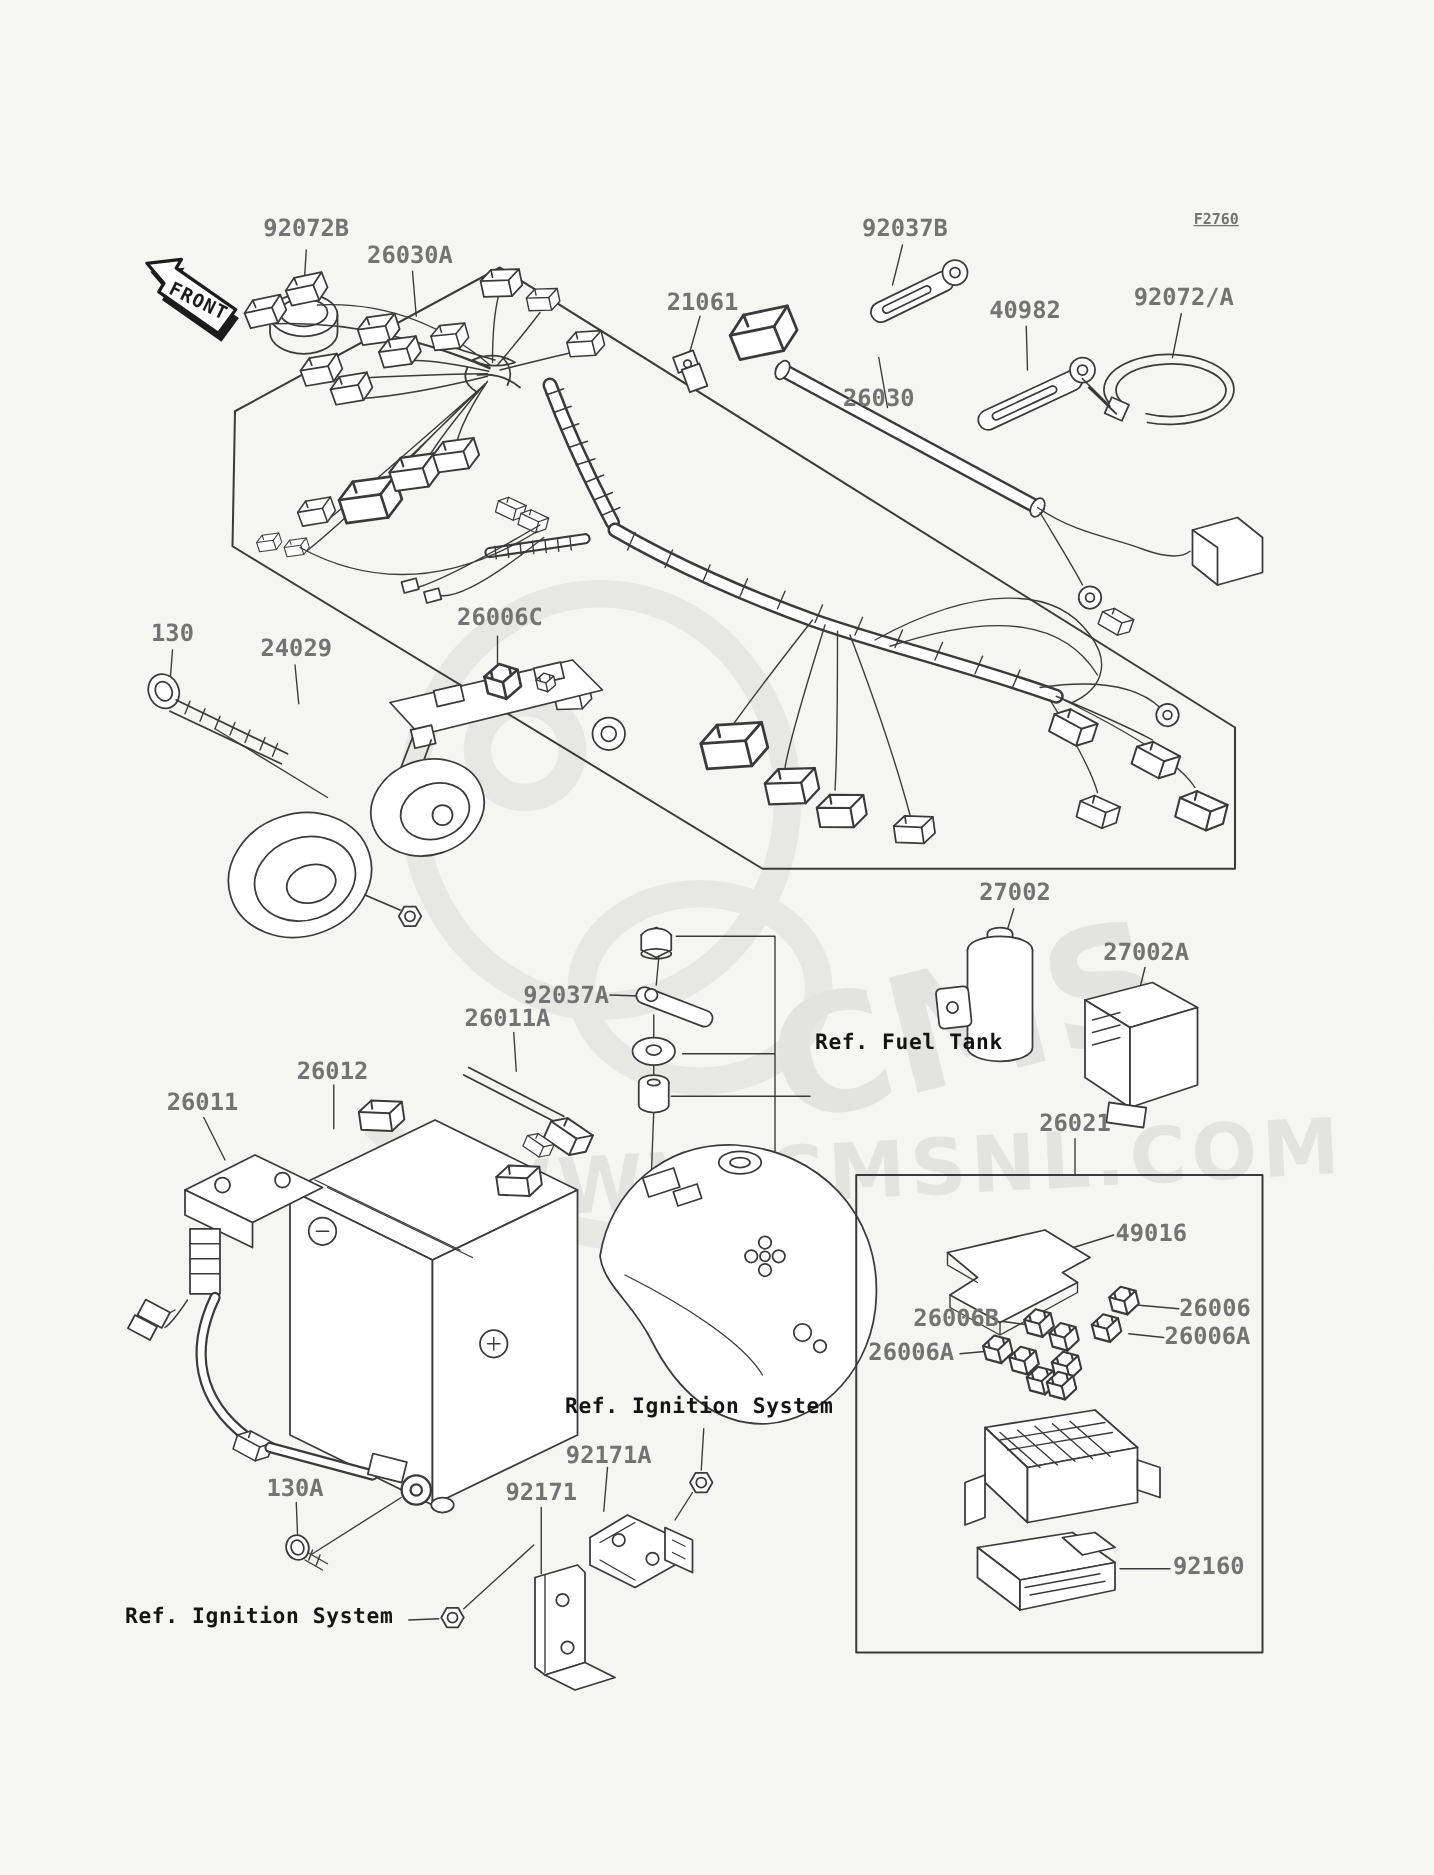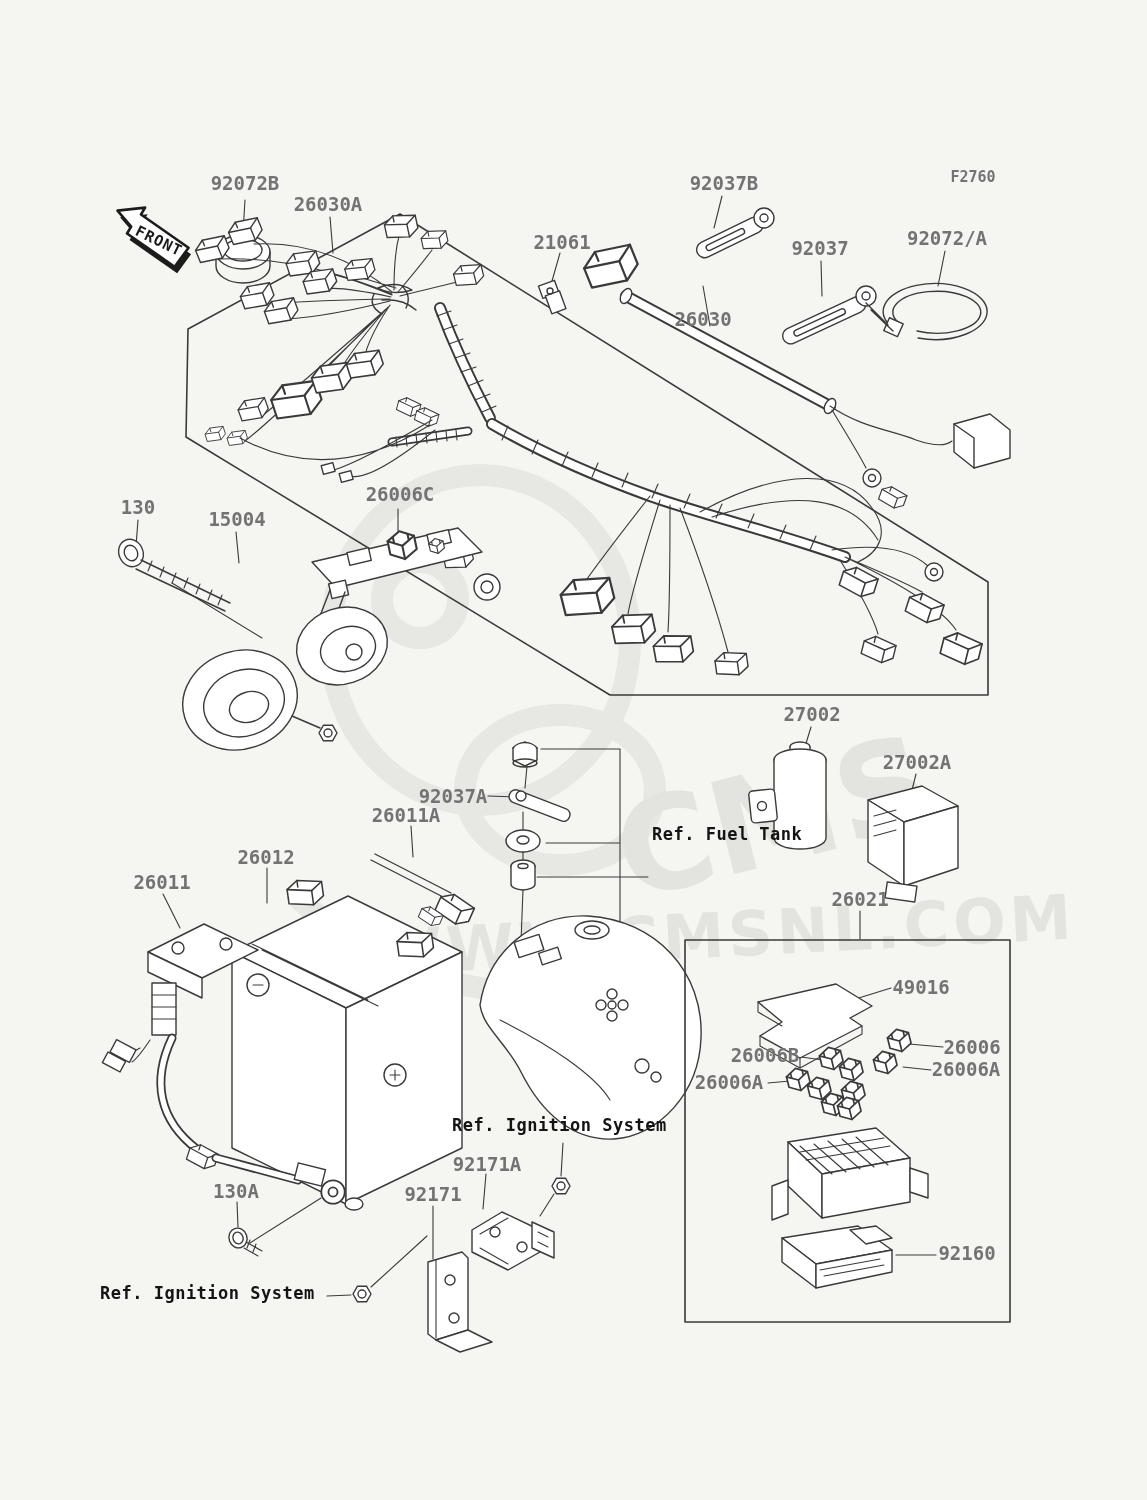--- a/index.html
+++ b/index.html
@@ -1,21 +1,21 @@
 <!DOCTYPE html>
 <html><head>
 <meta charset="utf-8">
 <style>
   html,body{margin:0;padding:0;}
   body{background:#e9e9e6;font-family:"DejaVu Sans", sans-serif;}
   .stage{position:relative;width:1147px;height:1500px;background:#f5f5f2;overflow:hidden;margin:0 auto;}
   .stage svg{position:absolute;left:0;top:0;}
   .page-title{position:absolute;left:25px;top:18px;font:400 29px "DejaVu Sans",sans-serif;color:#6f6f6f;letter-spacing:0.5px;white-space:nowrap;}
   .plabel{position:absolute;font:700 19px "DejaVu Sans Mono",monospace;color:#737373;white-space:nowrap;transform:translateX(-50%);}
-  .plabel.sm{font-size:15px;}
+  .plabel.sm{font-size:12px;text-decoration:underline;}
   .reflabel{position:absolute;font:700 17px "DejaVu Sans Mono",monospace;color:#141414;letter-spacing:0.5px;white-space:nowrap;}
   .footer-promo{position:absolute;left:0;right:0;top:1416px;text-align:center;font:400 41px "DejaVu Sans",sans-serif;color:#c40000;white-space:nowrap;}
   .lines *{stroke:#3a3a3a;stroke-width:1.4;fill:none;stroke-linecap:round;stroke-linejoin:round;}
   .lines .wf{fill:#ffffff;}
   .lines .thin{stroke-width:1.1;}
   .lines .bord{stroke-width:1.6;}
   .lines .tkD{stroke-width:12;}
   .lines .tkW{stroke:#ffffff;stroke-width:8;}
   .lines .tkD2{stroke-width:9;}
   .lines .tkW2{stroke:#ffffff;stroke-width:5.5;}
@@ -381,24 +381,24 @@
 </svg>
 
 
   <div class="plabel sm" style="left:973px;top:168px;">F2760</div>
 
   <div class="plabel" style="left:245px;top:172px;">92072B</div>
   <div class="plabel" style="left:328px;top:193px;">26030A</div>
   <div class="plabel" style="left:562px;top:231px;">21061</div>
   <div class="plabel" style="left:724px;top:172px;">92037B</div>
   <div class="plabel" style="left:703px;top:262px;margin-top:46px;">26030</div>
-  <div class="plabel" style="left:820px;top:237px;">92037</div>
+  <div class="plabel" style="left:820px;top:237px;">40982</div>
   <div class="plabel" style="left:947px;top:227px;">92072/A</div>
   <div class="plabel" style="left:138px;top:496px;">130</div>
-  <div class="plabel" style="left:237px;top:508px;">15004</div>
+  <div class="plabel" style="left:237px;top:508px;">24029</div>
   <div class="plabel" style="left:400px;top:483px;">26006C</div>
   <div class="plabel" style="left:812px;top:703px;">27002</div>
   <div class="plabel" style="left:917px;top:751px;">27002A</div>
   <div class="plabel" style="left:453px;top:785px;">92037A</div>
   <div class="plabel" style="left:406px;top:804px;">26011A</div>
   <div class="reflabel" style="left:652px;top:824px;">Ref. Fuel Tank</div>
   <div class="plabel" style="left:266px;top:846px;">26012</div>
   <div class="plabel" style="left:162px;top:871px;">26011</div>
   <div class="plabel" style="left:860px;top:888px;">26021</div>
   <div class="plabel" style="left:921px;top:976px;">49016</div>

